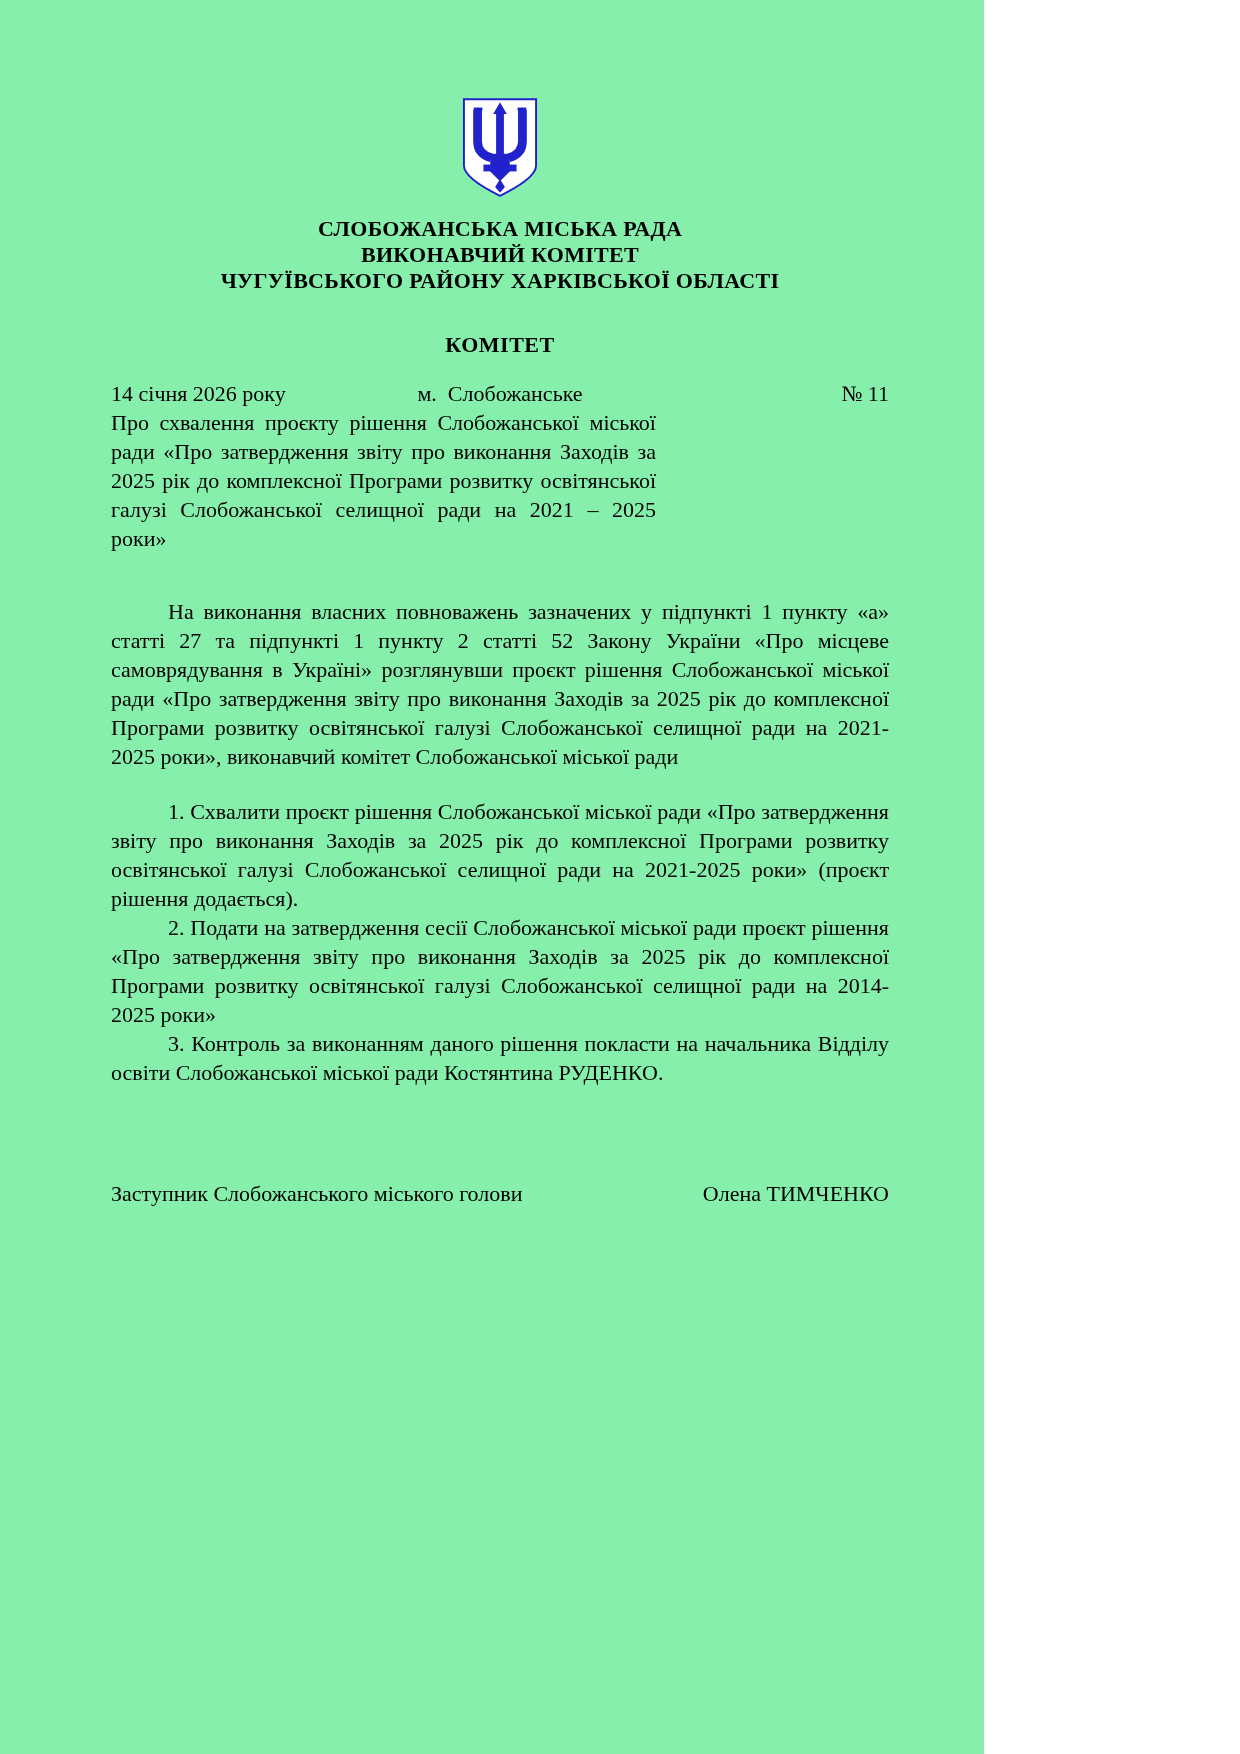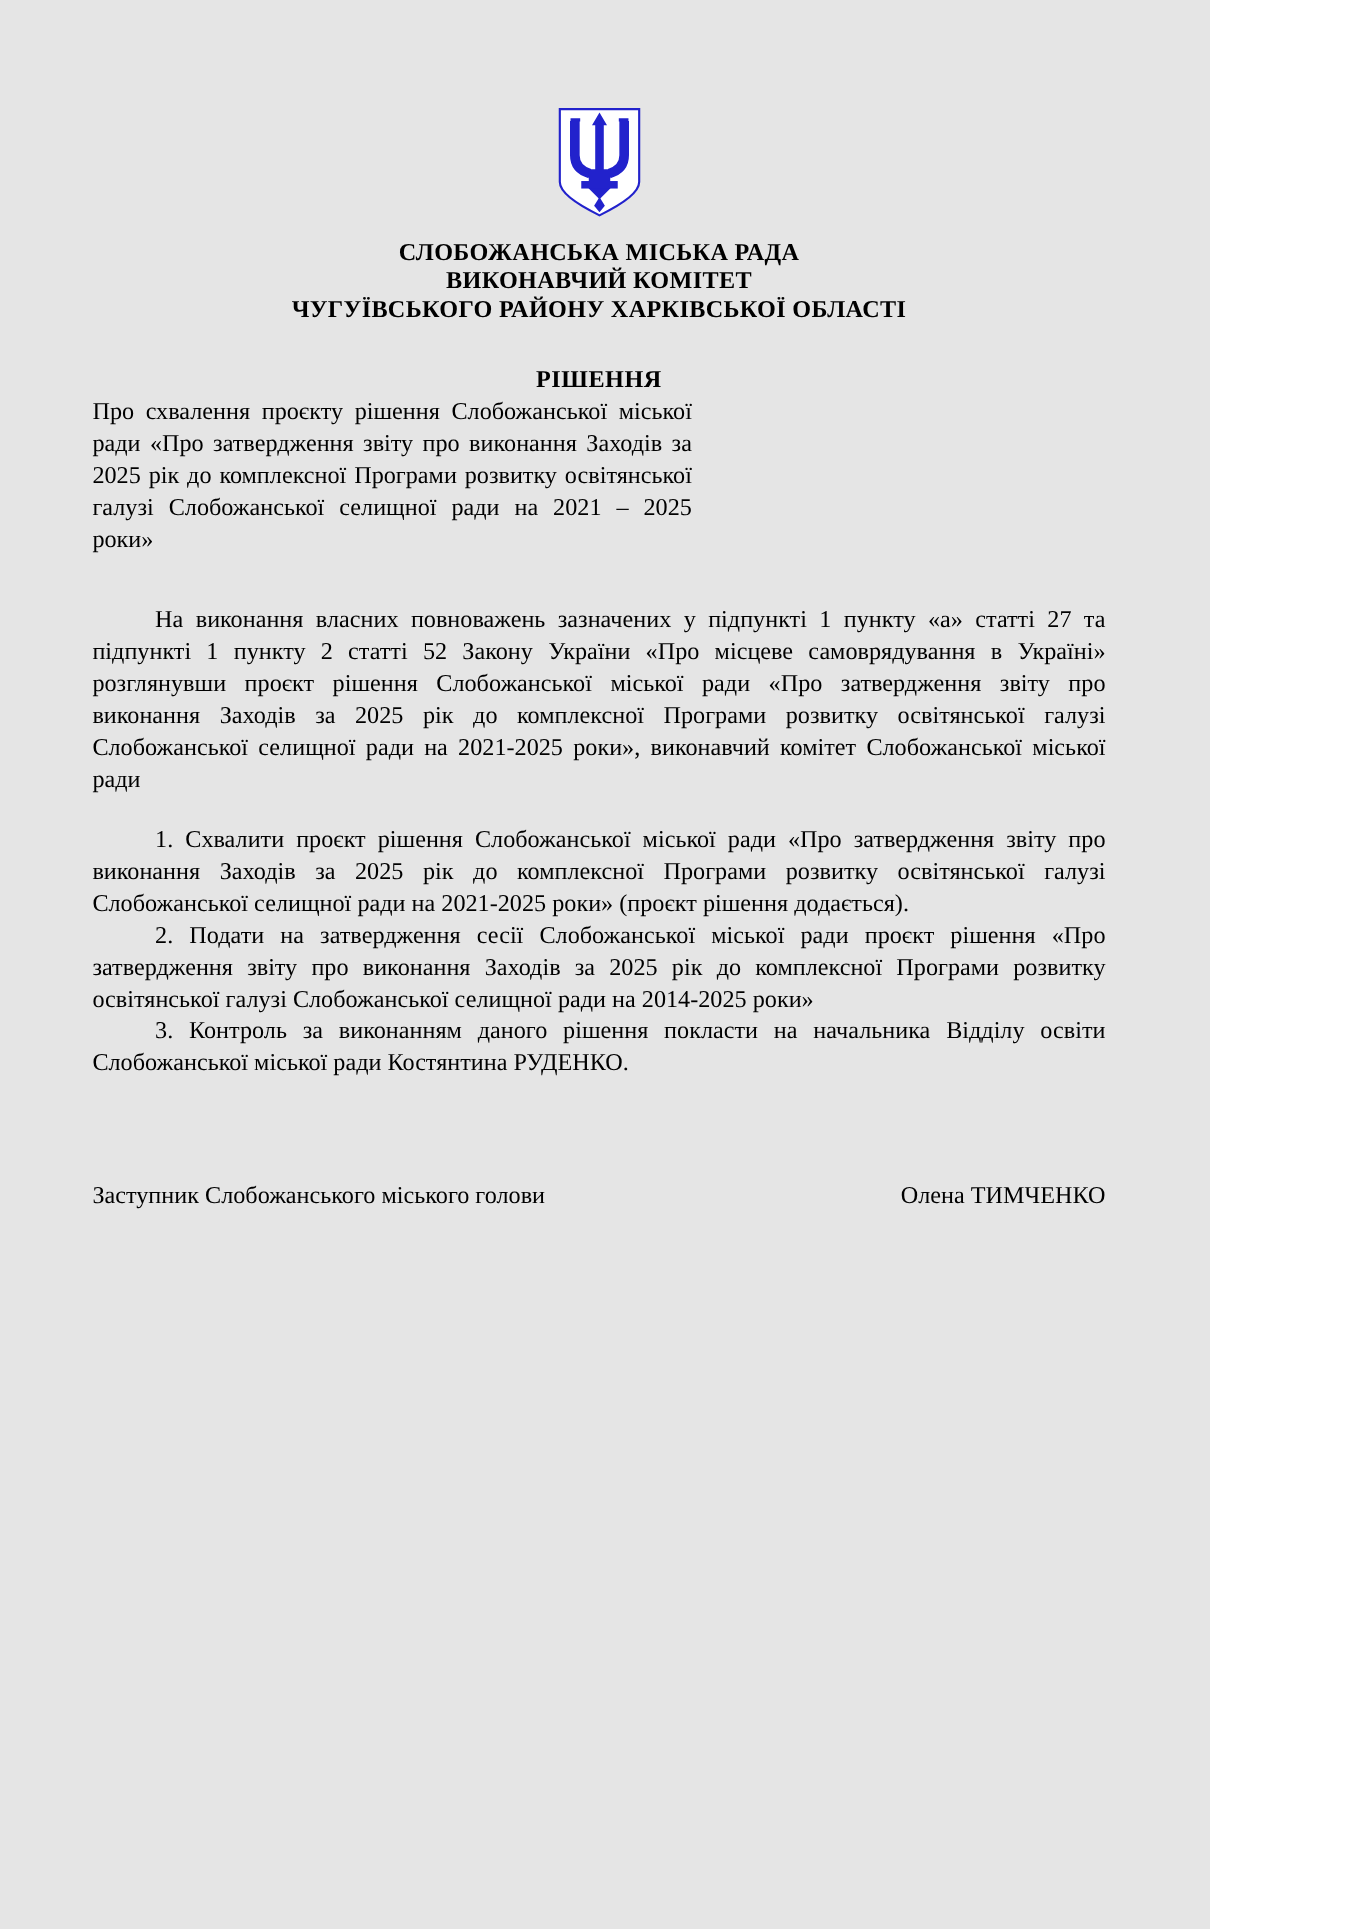--- a/index.html
+++ b/index.html
@@ -1,26 +1,26 @@
 <!DOCTYPE html>
 <html lang="uk"><head>
 <meta charset="utf-8">
 <style>
   html, body { margin: 0; padding: 0; background: #ffffff; }
   .page {
     position: relative;
-    width: 1100px;
+    width: 984px;
     height: 1754px;
     box-sizing: border-box;
-    background: #e5e5e5;
+    background: #86efac;
     color: #000000;
     font-family: "Liberation Serif", "DejaVu Serif", serif;
     font-size: 22px;
     line-height: 29px;
-    padding: 95px 95px 0 84px;
+    padding: 95px 95px 0 111px;
     overflow: hidden;
   }
   .emblem-wrap {
     width: 100%;
     text-align: center;
     margin: 0 0 8px 0;
   }
   .emblem-wrap svg {
     width: 78px;
     height: 106px;
@@ -98,22 +98,27 @@
       <path d="M40,84 L45,92 L40,98 L35,92 Z" fill="currentColor"></path>
     </svg>
   </div>
 
   <div class="org-header">
     <div>СЛОБОЖАНСЬКА МІСЬКА РАДА</div>
     <div>ВИКОНАВЧИЙ КОМІТЕТ</div>
     <div>ЧУГУЇВСЬКОГО РАЙОНУ ХАРКІВСЬКОЇ ОБЛАСТІ</div>
   </div>
 
-  <div class="doc-type">РІШЕННЯ</div>
+  <div class="doc-type">КОМІТЕТ</div>
 
+  <div class="meta-row">
+    <div class="meta-date">14 січня 2026 року</div>
+    <div class="meta-place">м.  Слобожанське</div>
+    <div class="meta-number">№ 11</div>
+  </div>
 
   <div class="subject">Про схвалення проєкту рішення Слобожанської міської ради «Про затвердження звіту про виконання Заходів за 2025 рік до комплексної Програми розвитку освітянської галузі Слобожанської селищної ради на 2021 – 2025 роки»</div>
 
   <p class="preamble">На виконання власних повноважень зазначених у підпункті 1 пункту «а» статті 27 та підпункті 1 пункту 2 статті 52 Закону України «Про місцеве самоврядування в Україні» розглянувши проєкт рішення Слобожанської міської ради «Про затвердження звіту про виконання Заходів за 2025 рік до комплексної Програми розвитку освітянської галузі Слобожанської селищної ради на 2021-2025 роки», виконавчий комітет Слобожанської міської ради</p>
 
 
   <div class="items">
     <p class="item" style="margin:0;">1. Схвалити проєкт рішення Слобожанської міської ради «Про затвердження звіту про виконання Заходів за 2025 рік до комплексної Програми розвитку освітянської галузі Слобожанської селищної ради на 2021-2025 роки» (проєкт рішення додається).</p>
     <p class="item" style="margin:0;">2. Подати на затвердження сесії Слобожанської міської ради проєкт рішення «Про затвердження звіту про виконання Заходів за 2025 рік до комплексної Програми розвитку освітянської галузі Слобожанської селищної ради на 2014-2025 роки»</p>
     <p class="item" style="margin:0;">3. Контроль за виконанням даного рішення покласти на начальника Відділу освіти Слобожанської міської ради Костянтина РУДЕНКО.</p>

